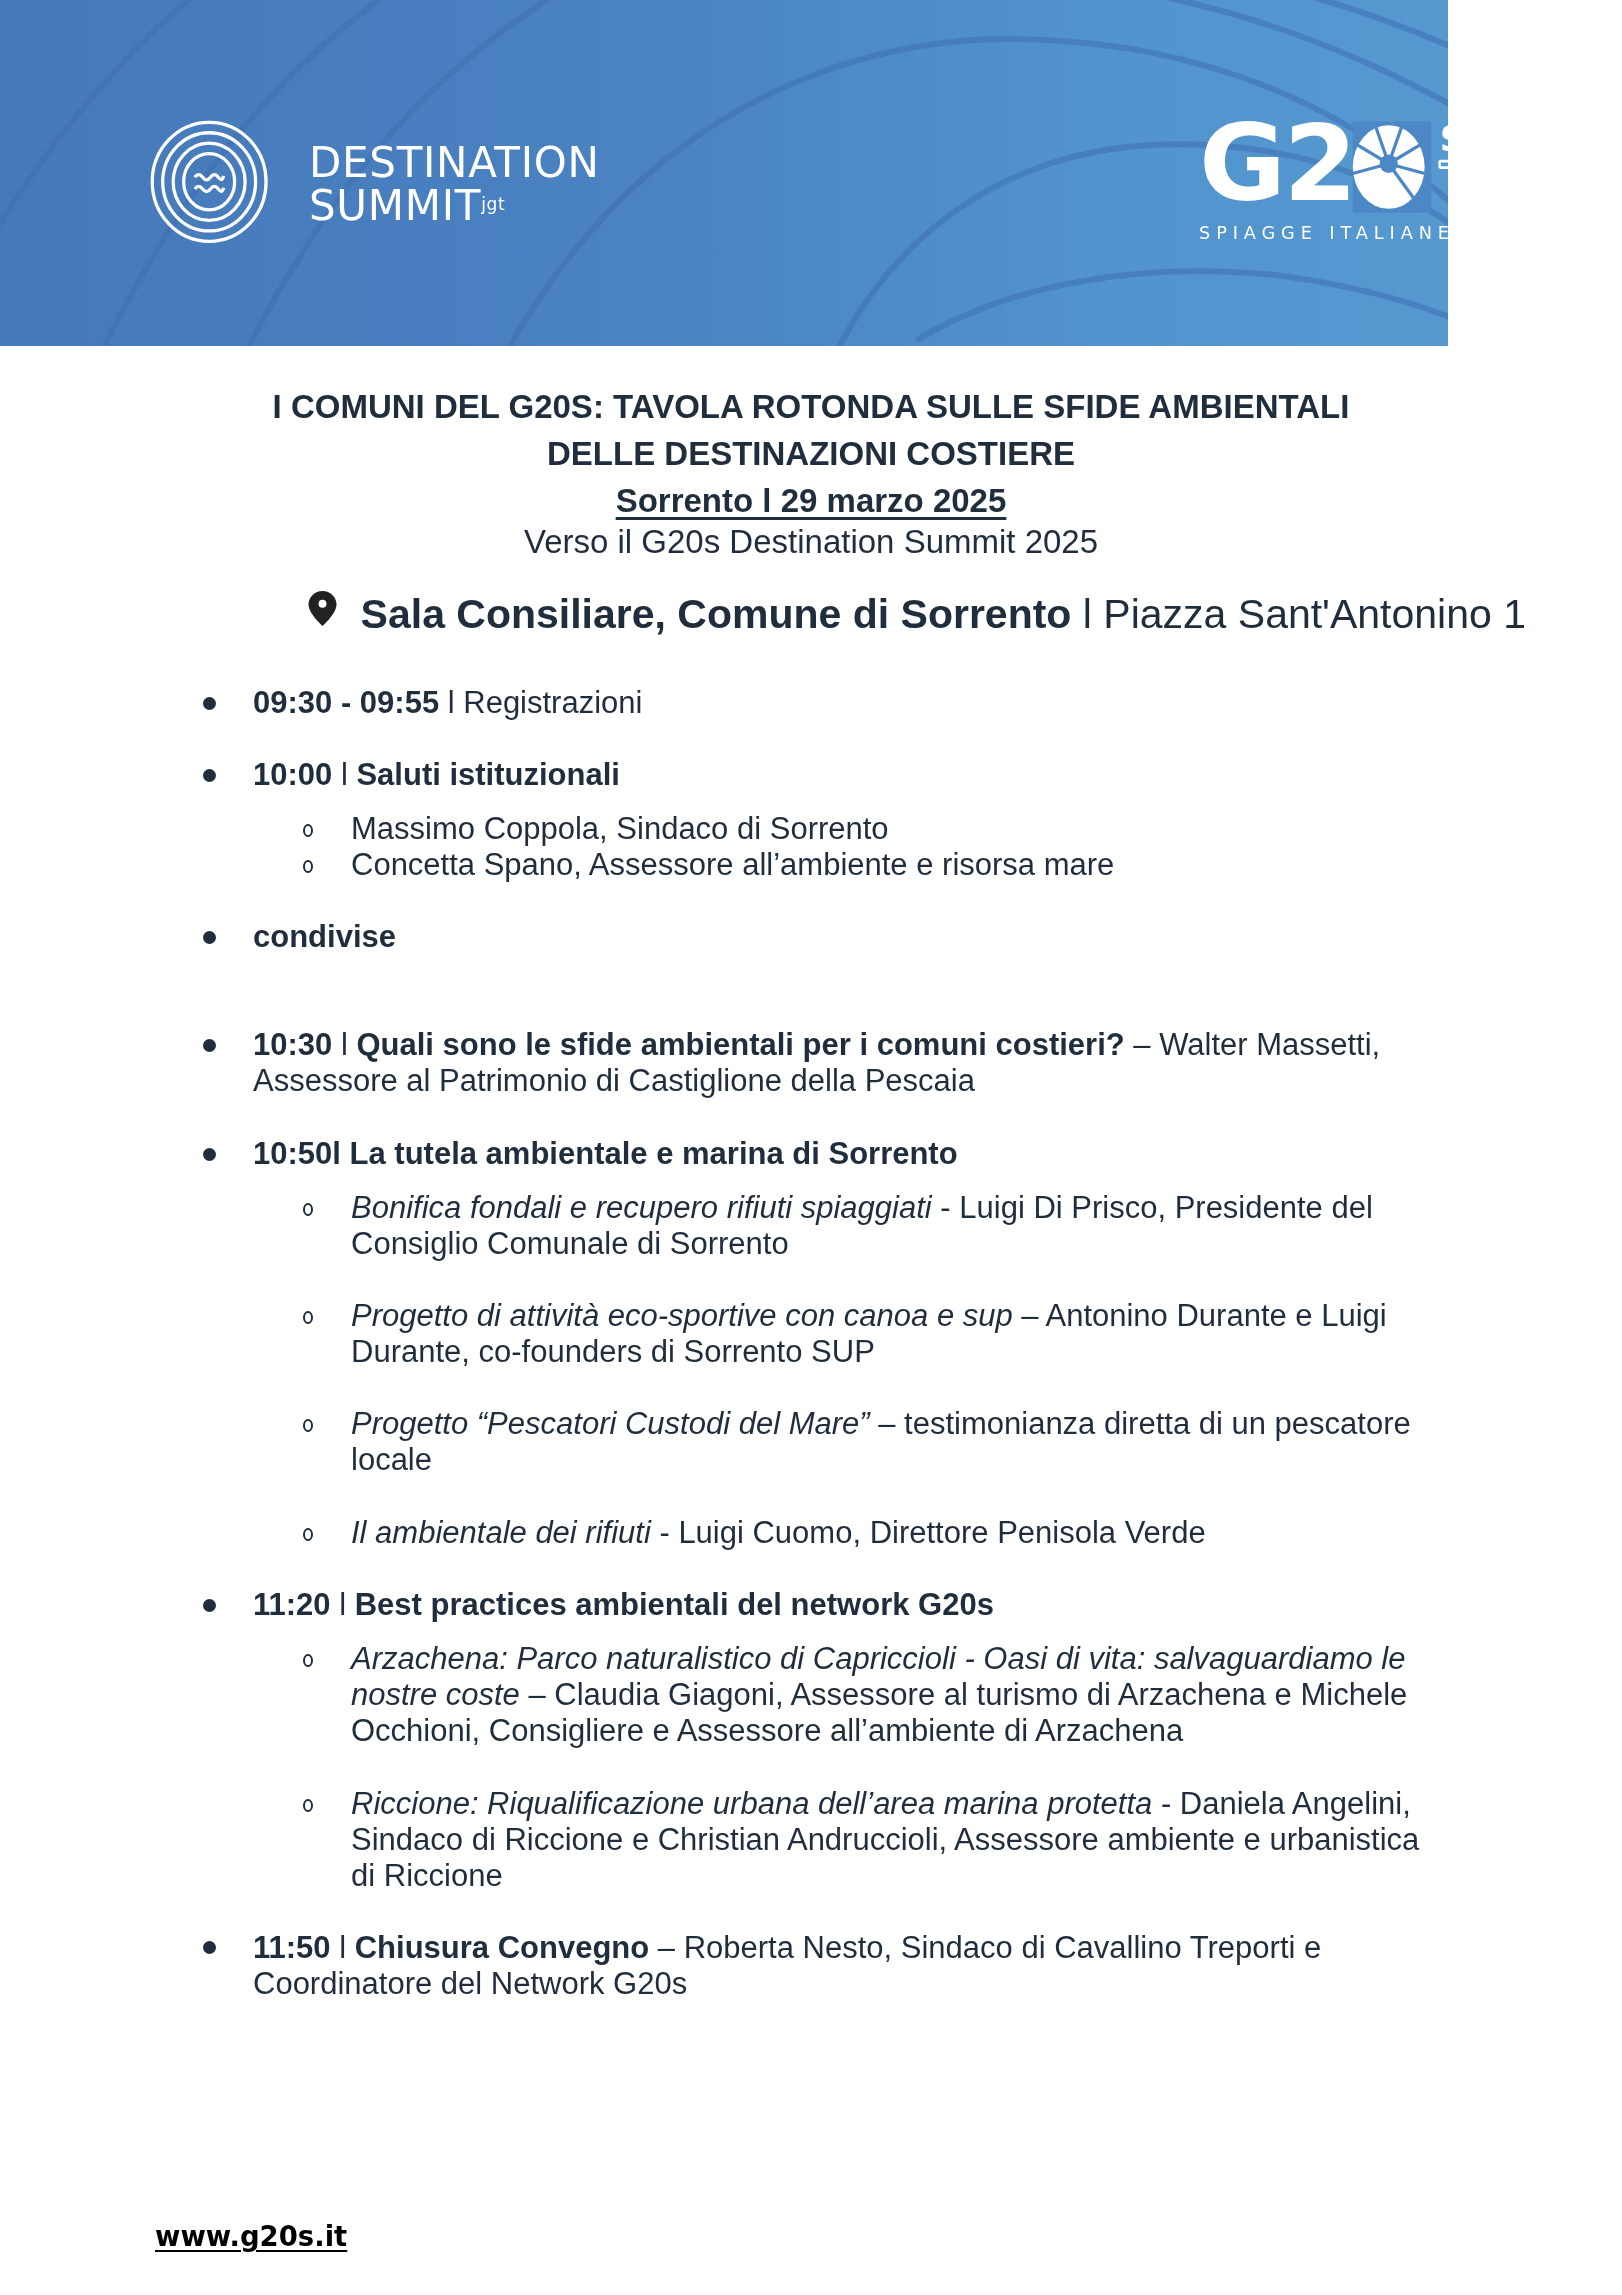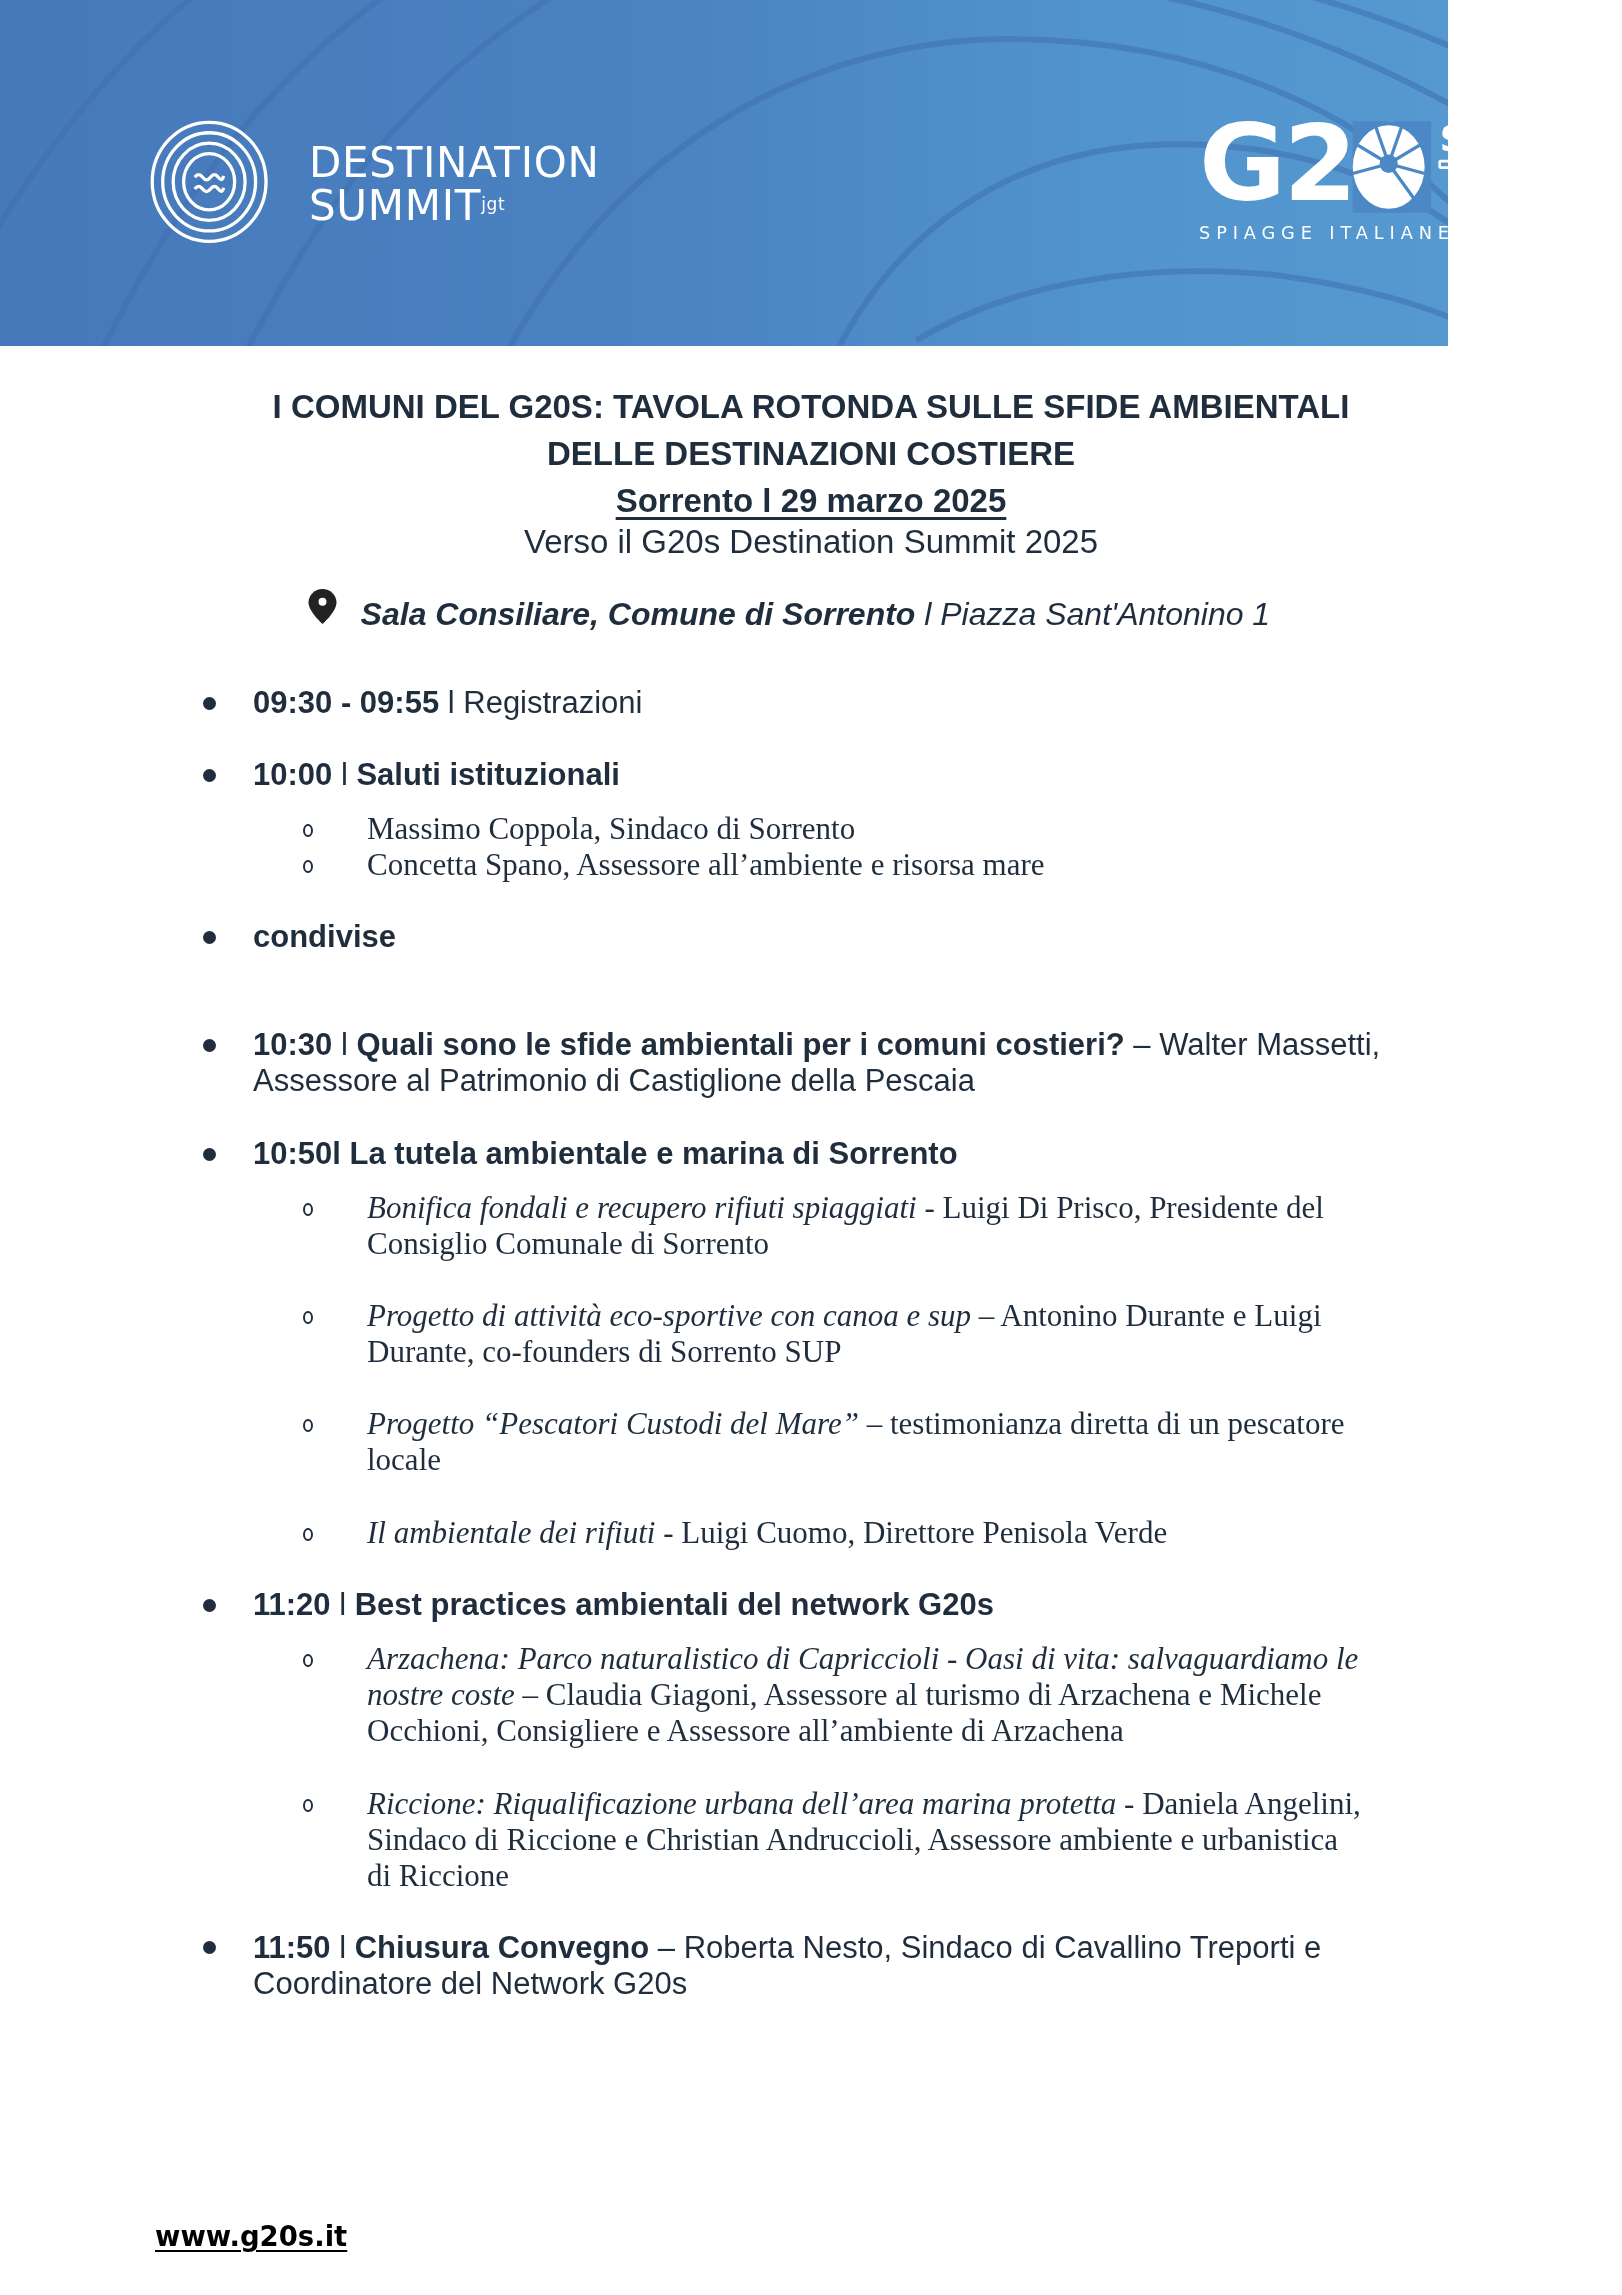--- a/index.html
+++ b/index.html
@@ -13,27 +13,27 @@
              font-size:42px; line-height:43px; letter-spacing:0.7px; }
   .ds-text sup { font-size:17px; vertical-align:top; position:relative; top:-1.3px; }
   .g20-logo { position:absolute; left:1199px; top:118px; }
   .g20-main { color:#fff; font-family:"DejaVu Sans", sans-serif; font-weight:bold; font-size:106px; line-height:92px; letter-spacing:-2.6px; }
   .g20-sub { position:absolute; left:0; top:105px; color:#fff; font-family:"DejaVu Sans", sans-serif; font-size:17.7px; letter-spacing:5.9px; white-space:nowrap; }
   .center { position:absolute; left:0; width:1622px; text-align:center; white-space:nowrap; }
   .title { font-weight:bold; font-size:33px; line-height:39px; }
   .date { font-weight:bold; font-size:33px; line-height:39px; }
   .date span { text-decoration:underline; text-decoration-thickness:2.6px; text-underline-offset:5.2px; }
   .sub { font-size:33px; line-height:39px; }
-  .loc { position:absolute; left:308px; top:595px; font-size:32px; line-height:39px; white-space:nowrap; display:flex; align-items:flex-start;font-style:italic; }
+  .loc { position:absolute; left:308px; top:595px; font-size:41px; line-height:39px; white-space:nowrap; display:flex; align-items:center; }
   .loc .pin { width:29px; height:35px; margin-right:23.6px; position:relative; top:-6.5px; }
   .item { position:absolute; font-size:31px; line-height:36px; white-space:nowrap; }
   .bullet { position:absolute; left:203px; width:13px; height:13px; border-radius:50%; background:#1f2d3d; }
   .circle { position:absolute; left:303px; width:9.8px; height:13px; border-radius:50%; border:2px solid #1f2d3d; box-sizing:border-box; }
   .lvl1 { left:253px; }
-  .lvl2 { left:367px;font-family:Liberation Serif, serif; }
+  .lvl2 { left:351px; }
   b { font-weight:bold; }
   i { font-style:italic; }
   .footer-link { position:absolute; left:155px; top:2220px; font-family:"DejaVu Sans", sans-serif; font-weight:bold; font-size:27.5px;
                  color:#000000; text-decoration:underline; text-decoration-thickness:2px; text-underline-offset:3.9px; }
 </style>
 </head>
 <body>
 
 <div class="header">
   <svg class="waves" width="1622" height="346" viewBox="0 0 2479 528">

